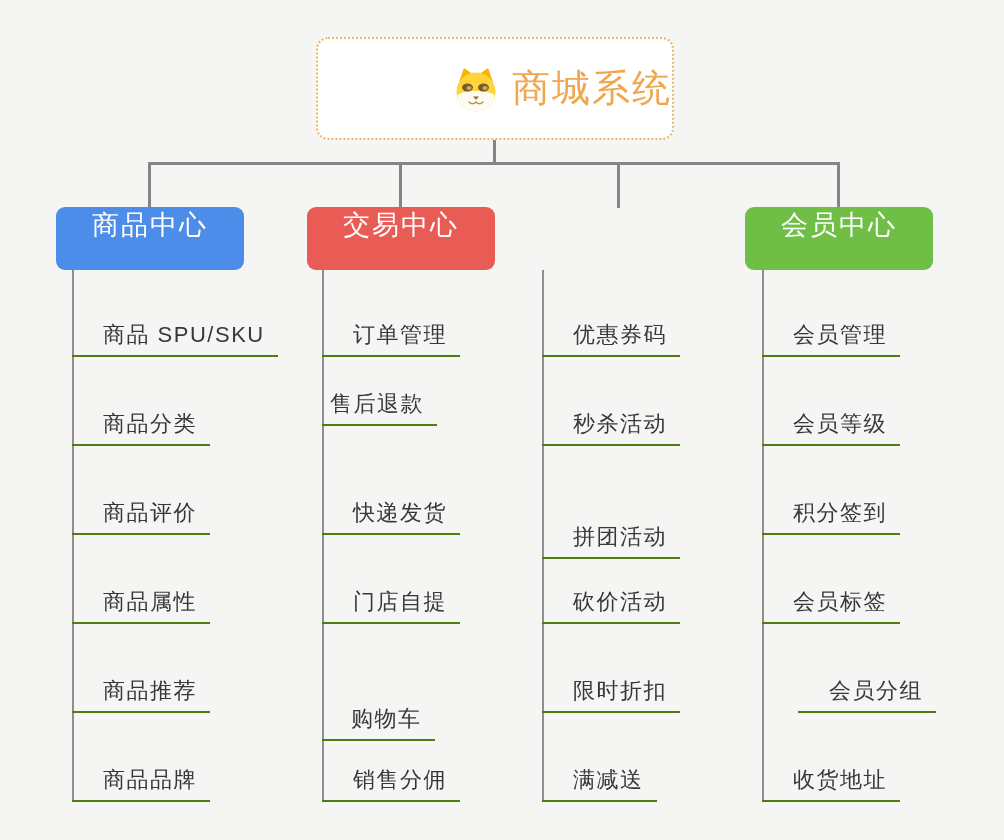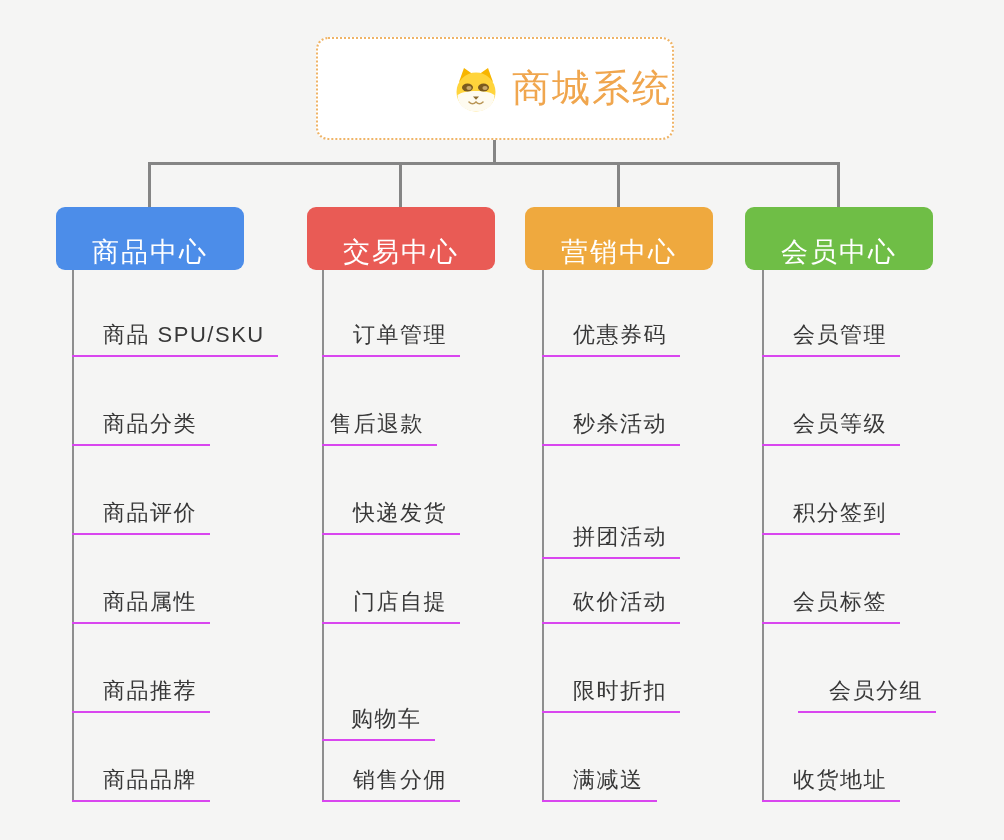--- a/index.html
+++ b/index.html
@@ -38,21 +38,21 @@
     letter-spacing: 2px;
     color: #f0a64e;
   }
   
   .branch-box {
     position: absolute;
     top: 207px;
     width: 188px; height: 63px;
     border-radius: 9px;
     display: flex;
-    align-items: flex-end;
+    align-items: flex-start;
     justify-content: center;
     color: #ffffff;
     font-size: 27px;
     letter-spacing: 2px;
   }
   
   .spine {
     position: absolute;
     top: 270px;
     width: 2px;
@@ -61,21 +61,21 @@
   }
   
   .item {
     position: absolute;
     display: inline-block;
     font-size: 22px;
     line-height: 32px;
     letter-spacing: 1.5px;
     color: #383838;
     padding: 0 13px 4px 31px;
-    border-bottom: 2px solid #d946ef;
+    border-bottom: 2px solid #4d7c0f;
     white-space: nowrap;
     background: transparent;
   }
 </style>
 </head>
 <body>
 
 <div class="canvas">
 
   <div class="line" style="left:493px; top:139px; width:3px; height:25px;"></div>
@@ -110,29 +110,26 @@
   <div class="item" style="left:72px; top:497px;">商品评价</div>
   <div class="item" style="left:72px; top:586px;">商品属性</div>
   <div class="item" style="left:72px; top:675px;">商品推荐</div>
   <div class="item" style="left:72px; top:764px;">商品品牌</div>
 
   <div class="branch-box" style="left: 307px; background-color: rgb(233, 91, 85);">
     <span>交易中心</span>
   </div>
   <div class="spine" style="left:322px;"></div>
   <div class="item" style="left:322px; top:319px;">订单管理</div>
-  <div class="item" style="left:322px; top:408px;padding-left:8px;">售后退款</div>
+  <div class="item" style="left:322px; top:388px;padding-left:8px;">售后退款</div>
   <div class="item" style="left:322px; top:497px;">快递发货</div>
   <div class="item" style="left:322px; top:586px;">门店自提</div>
   <div class="item" style="left:322px; top:703px;padding-left:29px;">购物车</div>
   <div class="item" style="left:322px; top:764px;">销售分佣</div>
 
-  <div class="branch-box" style="left: 525px; background-color: rgb(239, 169, 62);">
-    <span>营销中心</span>
-  </div>
   <div class="spine" style="left:542px;"></div>
   <div class="item" style="left:542px; top:319px;">优惠券码</div>
   <div class="item" style="left:542px; top:408px;">秒杀活动</div>
   <div class="item" style="left:542px; top:497px;margin-top:24px;">拼团活动</div>
   <div class="item" style="left:542px; top:586px;">砍价活动</div>
   <div class="item" style="left:542px; top:675px;">限时折扣</div>
   <div class="item" style="left:542px; top:764px;">满减送</div>
 
   <div class="branch-box" style="left: 745px; background-color: rgb(111, 190, 70);">
     <span>会员中心</span>

